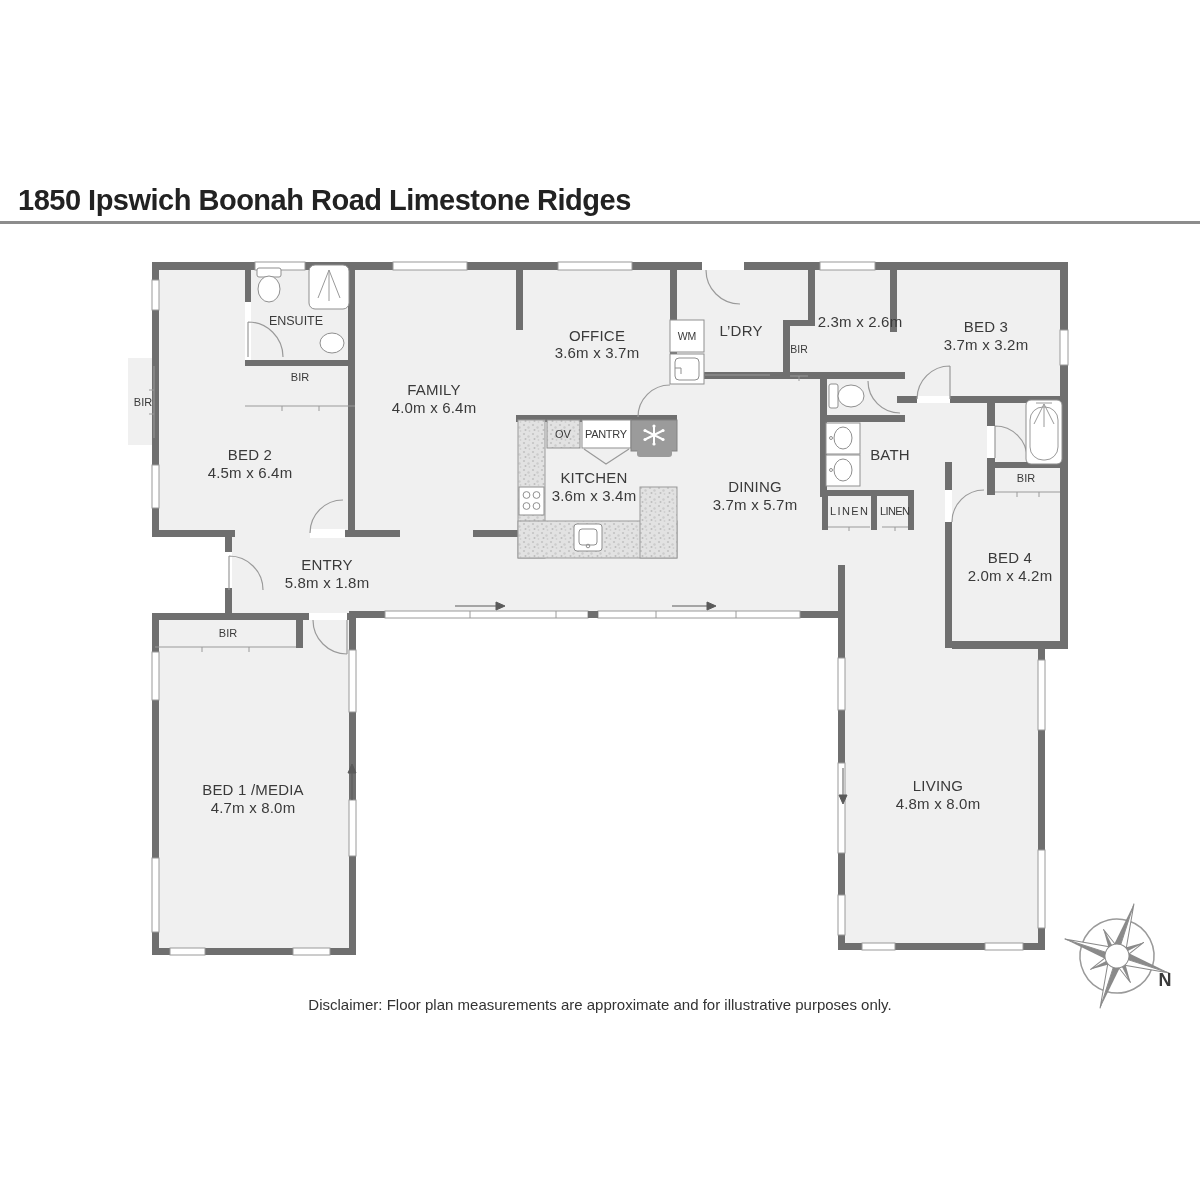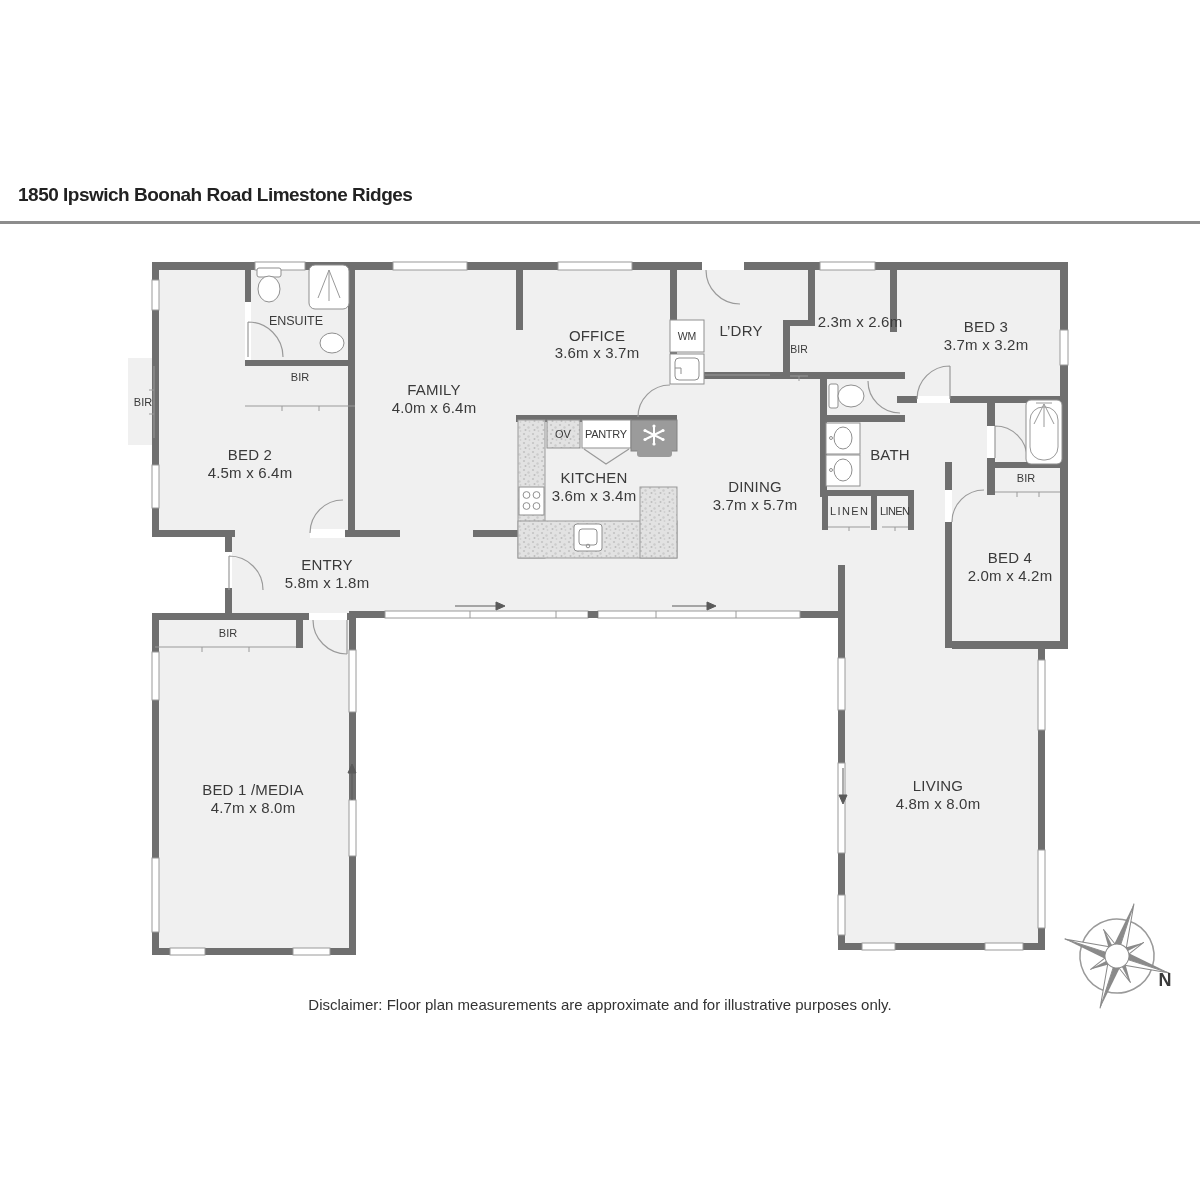--- a/index.html
+++ b/index.html
@@ -1,18 +1,18 @@
 <!DOCTYPE html>
 <html><head>
 <meta charset="utf-8">
 <style>
   html,body{margin:0;padding:0;background:#ffffff;}
   #page{position:relative;width:1200px;height:1200px;background:#fff;overflow:hidden;
         font-family:"Liberation Sans","DejaVu Sans",sans-serif;}
-  #title{position:absolute;left:18px;top:184px;font-size:19px;font-weight:bold;color:#222;
+  #title{position:absolute;left:18px;top:184px;font-size:29px;font-weight:bold;color:#222;
          letter-spacing:-0.5px;white-space:nowrap;}
   #rule{position:absolute;left:0;top:221px;width:1200px;height:3px;background:#8c8c8c;}
   #disclaimer{position:absolute;left:0;top:996px;width:1200px;text-align:center;
               font-size:15px;color:#333;}
   #plan{position:absolute;left:0;top:0;}
   text{font-family:"Liberation Sans","DejaVu Sans",sans-serif;fill:#3a3a3a;}
   .rm{font-size:15px;letter-spacing:.2px;}
   .sm{font-size:11px;}
   .xs{font-size:10.5px;}
   .en{font-size:12.5px;}

